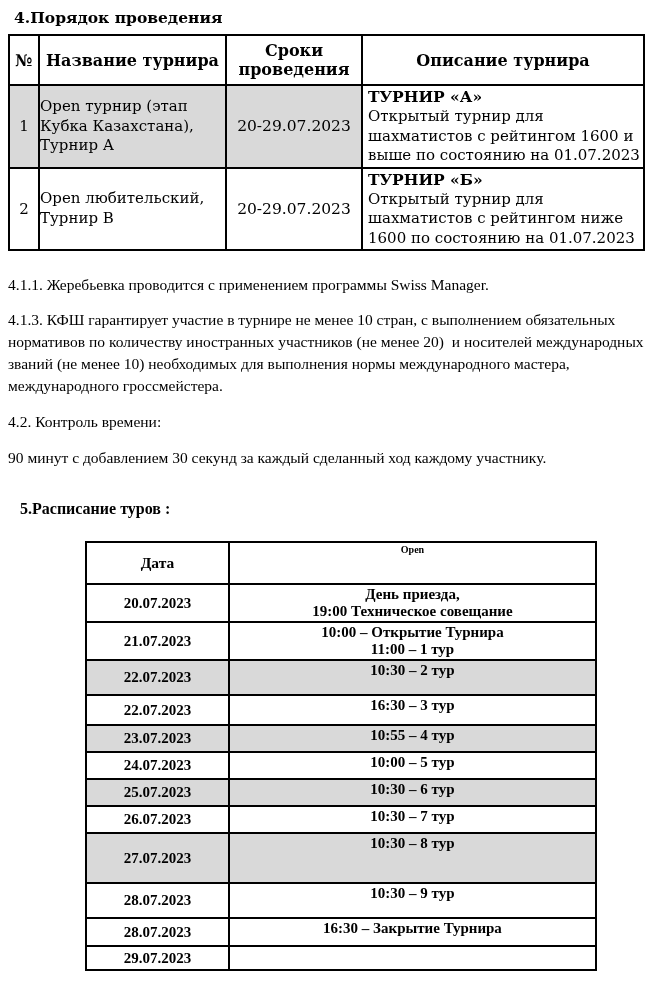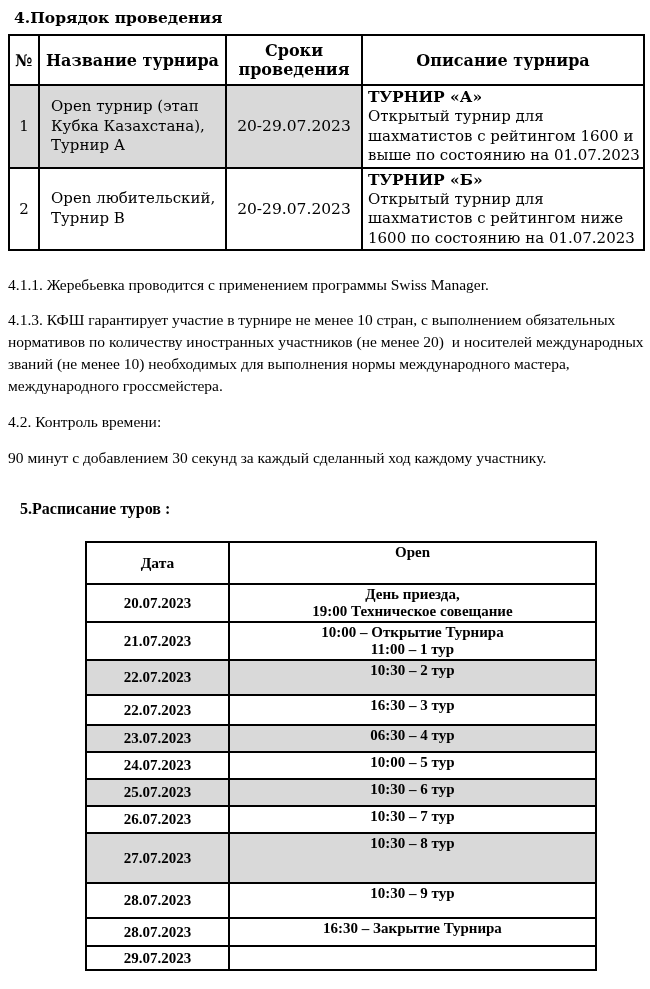--- a/index.html
+++ b/index.html
@@ -38,21 +38,21 @@
     padding: 3px 2px;
   }
   table.t1 tr.hdr { height: 50px; }
   table.t1 tr.r1 { height: 77px; }
   table.t1 tr.r2 { height: 72px; }
   .col-num  { width: 30px; }
   .col-name { width: 187px; }
   .col-dates{ width: 136px; }
   .col-desc { width: 282px; }
   td.cell-num   { font-size: 15px; text-align: center; }
-  td.cell-name  { font-size: 15px; text-align: left; padding: 2px 4px 2px 11px; line-height: 1.3; }
+  td.cell-name  { font-size: 15px; text-align: left; padding: 2px 4px 2px 0; line-height: 1.3; }
   td.cell-dates { font-size: 15.5px; text-align: center; }
   td.cell-desc  { font-size: 15px; text-align: left; vertical-align: top; padding: 1px 3px 1px 5px; line-height: 1.3; }
   .desc-title { font-weight: bold; font-size: 15.5px; }
   .shaded { background: #d9d9d9; }
 
   
   .paras { margin-top: 23px; width: 638px; }
   .paras p {
     font-size: 15.5px;
     line-height: 1.42;
@@ -78,21 +78,21 @@
     font-size: 15px;
     text-align: center;
   }
   table.t2 th, table.t2 td {
     border: 2px solid #000;
     padding: 1px 4px;
   }
   .col-date { width: 143px; }
   .col-open { width: 367px; }
   table.t2 th.hdr-date { vertical-align: middle; font-size: 15.5px; text-align: center; }
-  table.t2 th.hdr-open { vertical-align: top; font-size: 15px; border-radius: 20px; }
+  table.t2 th.hdr-open { vertical-align: top; font-size: 10px; border-radius: 20px; }
   table.t2 td.cell-date { vertical-align: middle; }
   table.t2 td.cell-open { vertical-align: top; }
   .line { display: block; line-height: 17px; }
   tr.h42 { height: 42px; }
   tr.h38 { height: 38px; }
   tr.h35 { height: 35px; }
   tr.h34 { height: 50px; }
   tr.h30 { height: 30px; }
   tr.h28 { height: 28px; }
   tr.h27 { height: 27px; }
@@ -181,21 +181,21 @@
     </tr>
     <tr class="h30">
       <td class="cell-date">22.07.2023</td>
       <td class="cell-open">
         <span class="line">16:30 – 3 тур</span>
       </td>
     </tr>
     <tr class="h27 shaded">
       <td class="cell-date">23.07.2023</td>
       <td class="cell-open">
-        <span class="line">06:30 – 4 тур</span>
+        <span class="line">10:55 – 4 тур</span>
       </td>
     </tr>
     <tr class="h27">
       <td class="cell-date">24.07.2023</td>
       <td class="cell-open">
         <span class="line">10:00 – 5 тур</span>
       </td>
     </tr>
     <tr class="h27 shaded">
       <td class="cell-date">25.07.2023</td>

